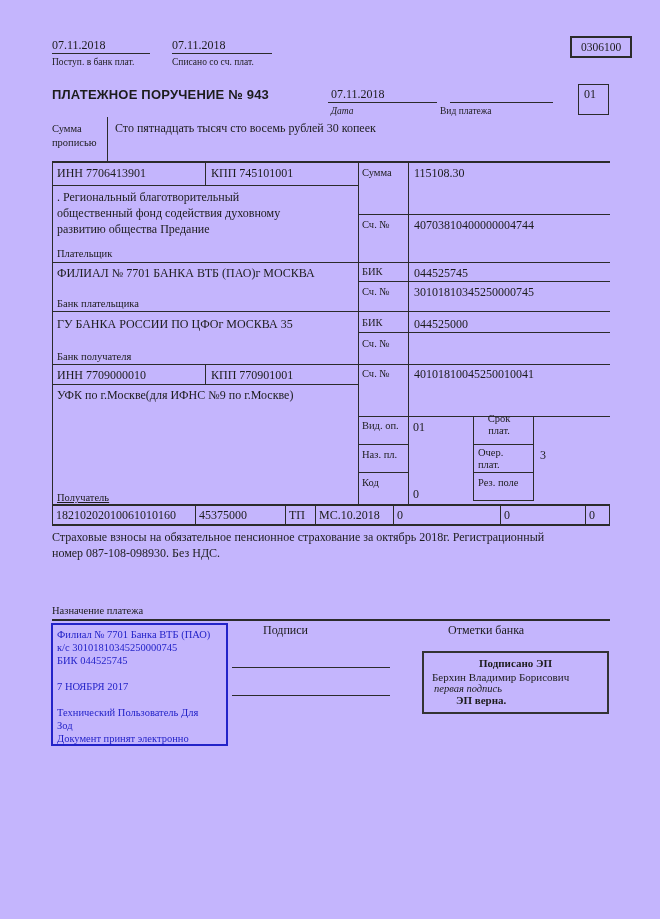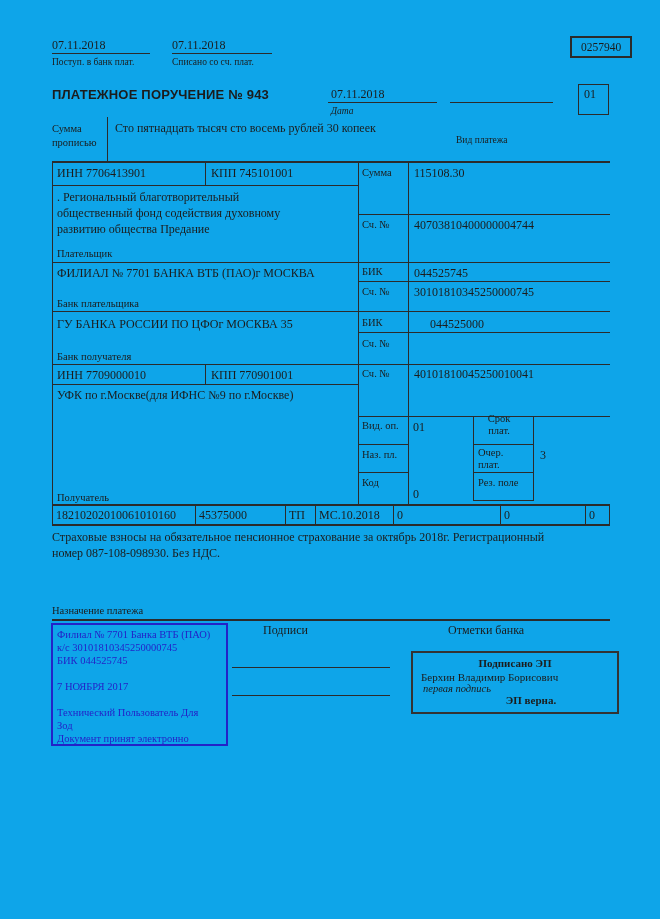--- a/index.html
+++ b/index.html
@@ -1,61 +1,61 @@
 <!DOCTYPE html>
 <html><head>
 <meta charset="utf-8">
 <style>
   html,body{margin:0;padding:0;background:#888;}
   .page{
-    position:relative;width:660px;height:919px;background:#0ea5e9;
+    position:relative;width:660px;height:919px;background:#c4b5fd;
     font-family:"Liberation Serif","DejaVu Serif",serif;color:#1c1c1c;
     overflow:hidden;
   }
   .abs{position:absolute;white-space:nowrap;}
   .v{font-size:12px;line-height:14px;}
   .l{font-size:10.5px;line-height:12px;}
   .t{font-size:9.5px;line-height:11px;}
   .title{font-family:"Liberation Sans","DejaVu Sans",sans-serif;font-weight:bold;font-size:13px;letter-spacing:.2px;}
   .hl{position:absolute;background:#2b2b2b;}
   .vl{position:absolute;background:#2b2b2b;}
   .box{position:absolute;border:2px solid #2b2b2b;text-align:center;}
   .wrap{white-space:normal;}
   .blue-box{
     position:absolute;left:51px;top:623px;width:177px;height:123px;
     border:2px solid #2323c8;color:#2323c8;box-sizing:border-box;
     padding:3px 4px;font-size:10.5px;
   }
   .blue-line{height:13px;line-height:13px;overflow:visible;white-space:nowrap;}
   .stamp-box{
-    position:absolute;left:411px;top:651px;width:208px;height:63px;
+    position:absolute;left:422px;top:651px;width:187px;height:63px;
     border:2px solid #333;box-sizing:border-box;font-size:11px;
   }
 </style>
 </head>
 <body>
 
 <div class="page">
 
   <div class="abs v" style="left:52px;top:38px;">07.11.2018</div>
   <div class="hl" style="left:52px;top:53px;width:98px;height:1px;"></div>
   <div class="abs t" style="left:52px;top:57px;">Поступ. в банк плат.</div>
 
   <div class="abs v" style="left:172px;top:38px;">07.11.2018</div>
   <div class="hl" style="left:172px;top:53px;width:100px;height:1px;"></div>
   <div class="abs t" style="left:172px;top:57px;">Списано со сч. плат.</div>
 
-  <div class="box" style="left:570px;top:36px;width:58px;height:18px;font-size:11.5px;line-height:18px;">0257940</div>
+  <div class="box" style="left:570px;top:36px;width:58px;height:18px;font-size:11.5px;line-height:18px;">0306100</div>
 
   <div class="abs title" style="left:52px;top:87px;">ПЛАТЕЖНОЕ ПОРУЧЕНИЕ № 943</div>
   <div class="abs v" style="left:331px;top:87px;">07.11.2018</div>
   <div class="hl" style="left:328px;top:102px;width:109px;height:1px;"></div>
   <div class="abs t" style="left:331px;top:106px;font-style:italic;">Дата</div>
   <div class="hl" style="left:450px;top:102px;width:103px;height:1px;"></div>
-  <div class="abs t" style="left:456px;top:106px;margin-top:29px;">Вид платежа</div>
+  <div class="abs t" style="left:440px;top:106px;">Вид платежа</div>
   <div class="abs" style="left:578px;top:84px;width:29px;height:29px;border:1px solid #2b2b2b;">
     <span class="abs v" style="left:5px;top:2px;">01</span>
   </div>
 
   <div class="abs l" style="left:52px;top:123px;">Сумма</div>
   <div class="abs l" style="left:52px;top:137px;">прописью</div>
   <div class="vl" style="left:107px;top:117px;width:1px;height:44px;"></div>
   <div class="abs v" style="left:115px;top:121px;">Сто пятнадцать тысяч сто восемь рублей 30 копеек</div>
 
   <div class="hl" style="left:52px;top:161px;width:558px;height:2px;"></div>
@@ -105,29 +105,29 @@
   <div class="abs v" style="left:57px;top:266px;">ФИЛИАЛ № 7701 БАНКА ВТБ (ПАО)г МОСКВА</div>
   <div class="abs l" style="left:57px;top:298px;">Банк плательщика</div>
   <div class="abs l" style="left:362px;top:266px;">БИК</div>
   <div class="abs v" style="left:414px;top:266px;">044525745</div>
   <div class="abs l" style="left:362px;top:286px;">Сч. №</div>
   <div class="abs v" style="left:414px;top:285px;">30101810345250000745</div>
 
   <div class="abs v" style="left:57px;top:317px;">ГУ БАНКА РОССИИ ПО ЦФОг МОСКВА 35</div>
   <div class="abs l" style="left:57px;top:351px;">Банк получателя</div>
   <div class="abs l" style="left:362px;top:317px;">БИК</div>
-  <div class="abs v" style="left:414px;top:317px;margin-left:16px;">044525000</div>
+  <div class="abs v" style="left:414px;top:317px;">044525000</div>
   <div class="abs l" style="left:362px;top:338px;">Сч. №</div>
 
   <div class="abs v" style="left:57px;top:368px;">ИНН 7709000010</div>
   <div class="abs v" style="left:211px;top:368px;">КПП 770901001</div>
   <div class="abs l" style="left:362px;top:368px;">Сч. №</div>
   <div class="abs v" style="left:414px;top:367px;">40101810045250010041</div>
   <div class="abs v" style="left:57px;top:388px;">УФК по г.Москве(для ИФНС №9 по г.Москве)</div>
-  <div class="abs l" style="left:57px;top:492px;">Получатель</div>
+  <div class="abs l" style="left:57px;top:492px;text-decoration:underline;">Получатель</div>
 
   <div class="abs l" style="left:362px;top:420px;text-align:right;">Вид. оп.</div>
   <div class="abs v" style="left:413px;top:420px;">01</div>
   <div class="abs l" style="left:362px;top:449px;">Наз. пл.</div>
   <div class="abs l" style="left:362px;top:477px;">Код</div>
   <div class="abs v" style="left:413px;top:487px;">0</div>
   <div class="abs l wrap" style="left:478px;top:413px;width:42px;text-align:center;">Срок плат.</div>
   <div class="abs l wrap" style="left:478px;top:447px;width:42px;">Очер. плат.</div>
   <div class="abs l" style="left:478px;top:477px;">Рез. поле</div>
   <div class="abs v" style="left:540px;top:448px;">3</div>
@@ -159,16 +159,16 @@
 
   <div class="abs v" style="left:263px;top:623px;">Подписи</div>
   <div class="hl" style="left:232px;top:667px;width:158px;height:1px;"></div>
   <div class="hl" style="left:232px;top:695px;width:158px;height:1px;"></div>
 
   <div class="abs v" style="left:448px;top:623px;">Отметки банка</div>
   <div class="stamp-box">
     <div style="text-align:center;font-weight:bold;margin-top:4px;">Подписано ЭП</div>
     <div style="padding-left:8px;margin-top:2px;">Берхин Владимир Борисович</div>
     <div style="padding-left:10px;font-style:italic;font-size:10.5px;">первая подпись</div>
-    <div style="text-align:center;font-weight:bold;padding-left:20px;margin-left:12px;">ЭП верна.</div>
+    <div style="text-align:left;font-weight:bold;padding-left:20px;margin-left:12px;">ЭП верна.</div>
   </div>
 
 </div>
 
 </body></html>

